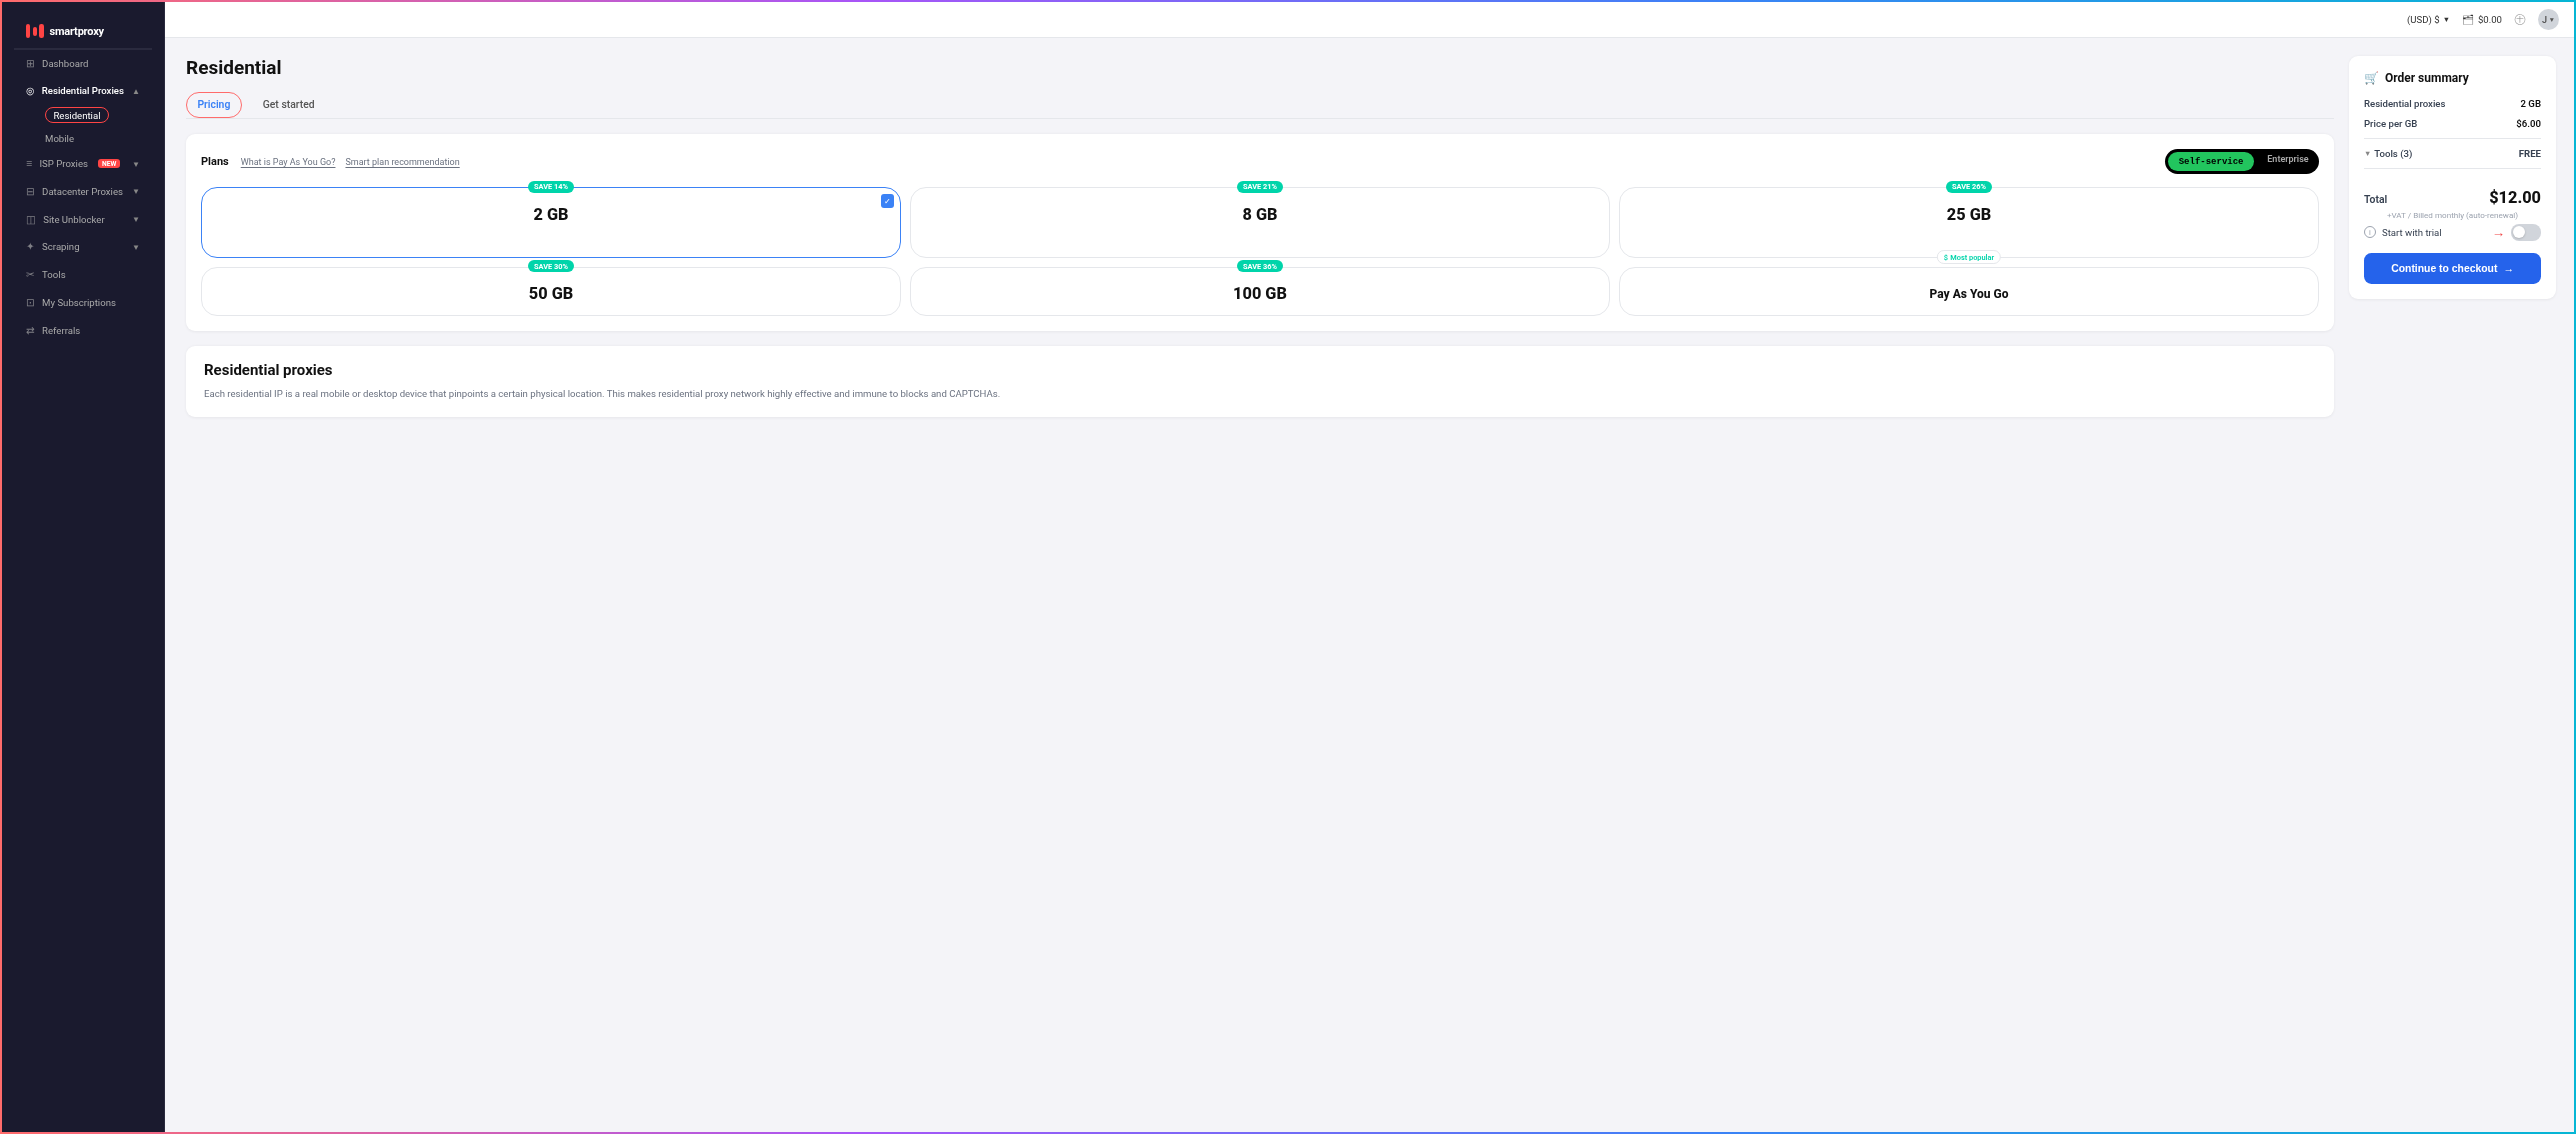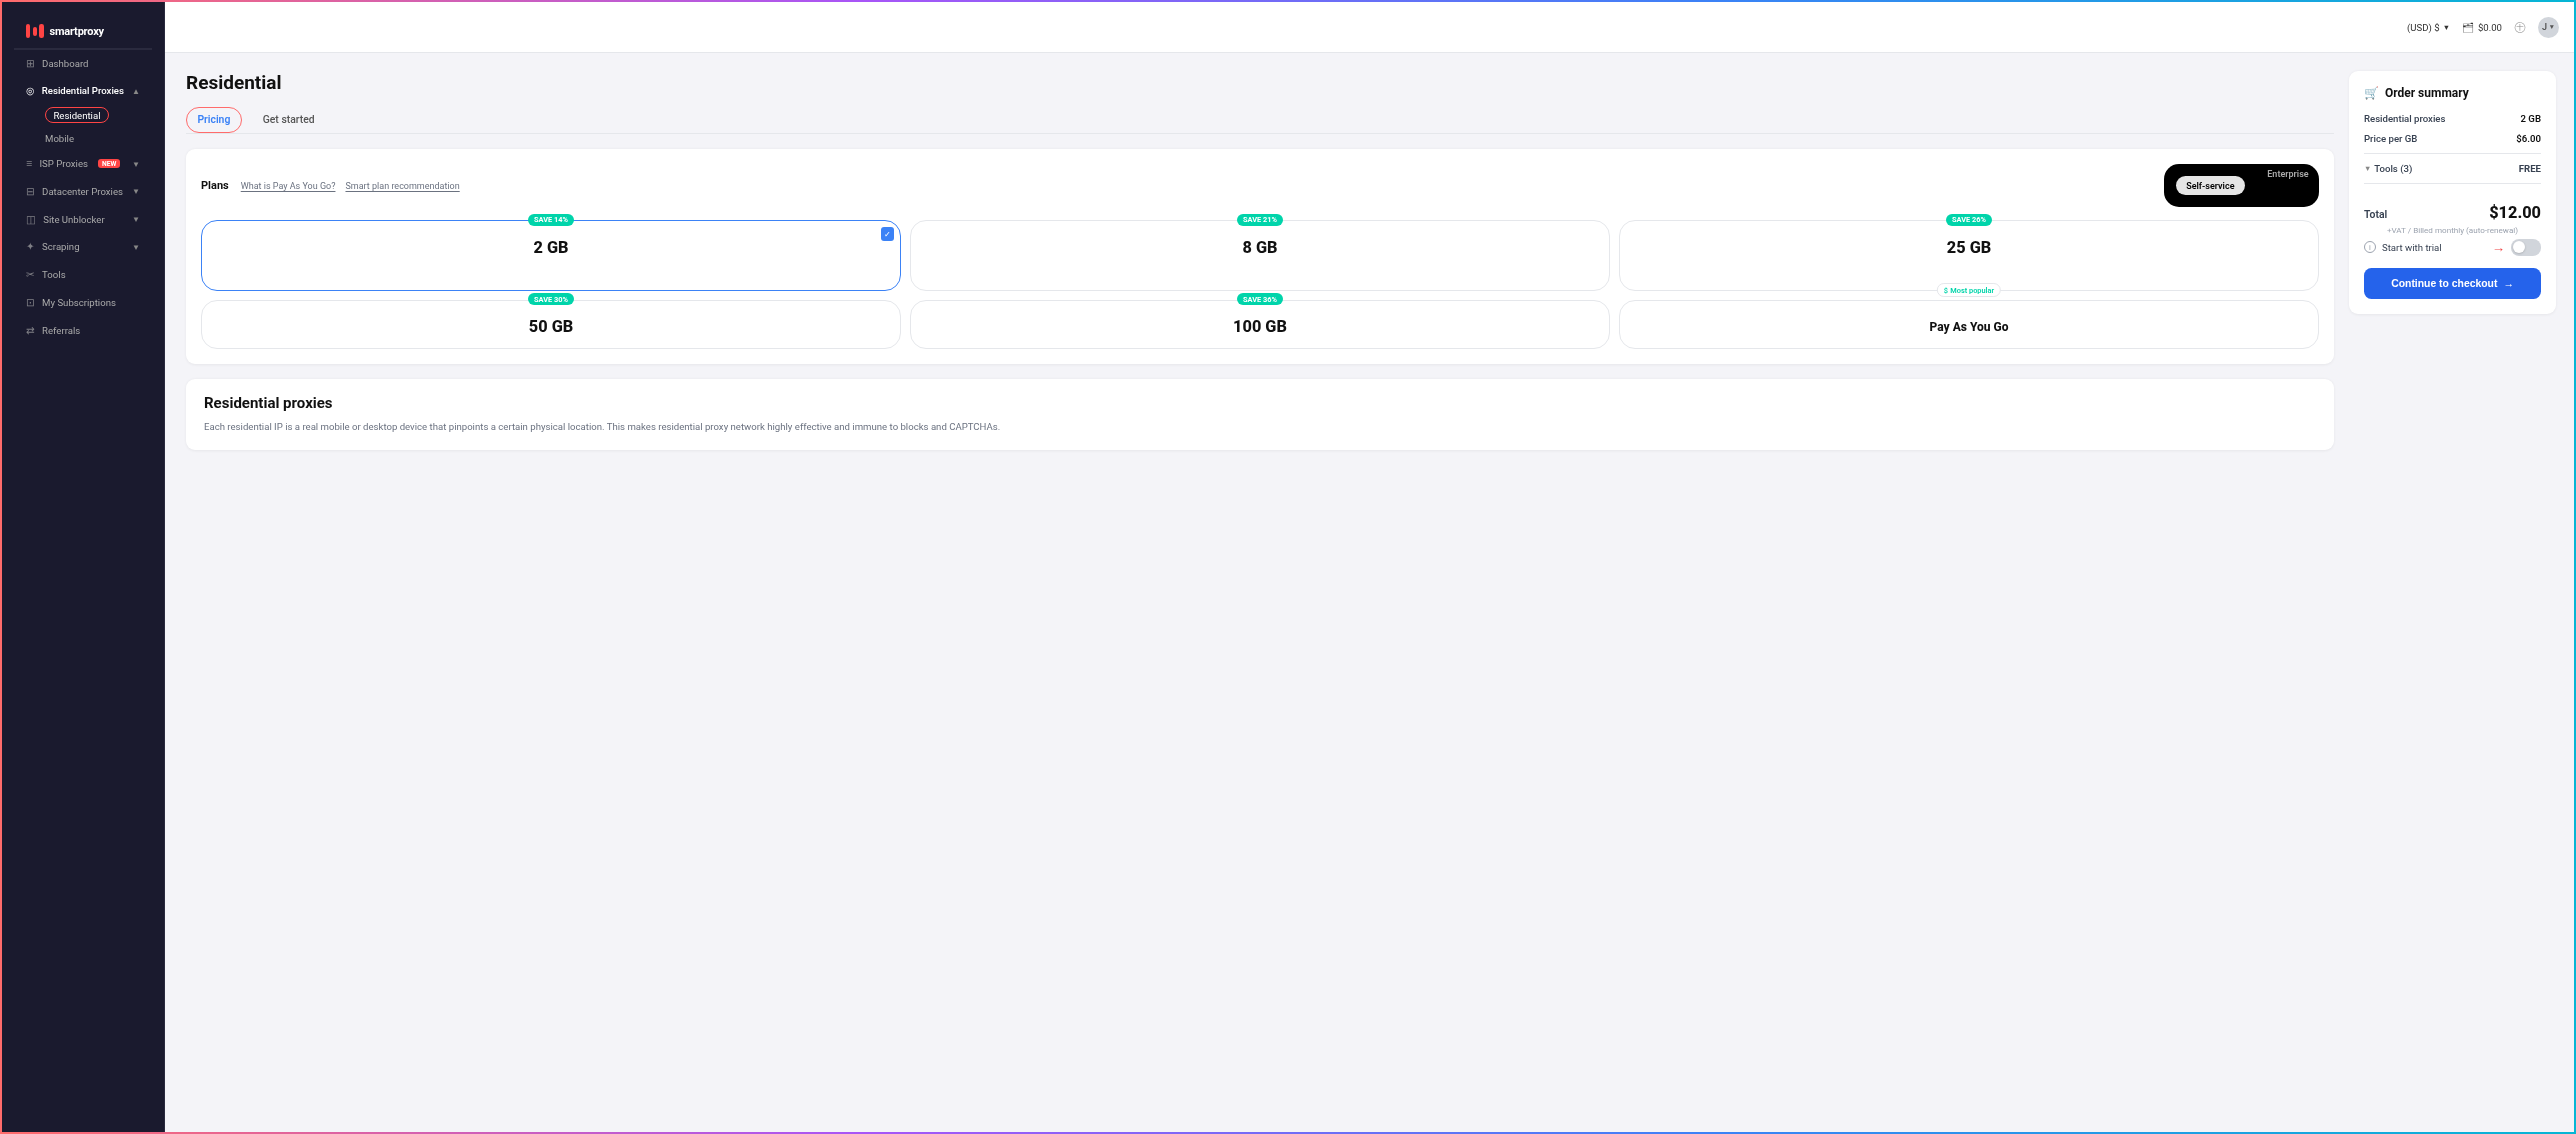--- a/index.html
+++ b/index.html
@@ -116,21 +116,21 @@
     }
 
     
     .header {
       background: #fff;
       border-bottom: 0.7px solid #e5e7eb;
       display: flex;
       align-items: center;
       justify-content: flex-end;
       padding: 0 15px;
-      height: 51px;
+      height: 36px;
       gap: 12px;
     }
     .header-currency {
       display: flex;
       align-items: center;
       gap: 3px;
       font-size: 9.6px;
       color: #333;
       cursor: pointer;
     }
@@ -218,24 +218,25 @@
       overflow: hidden;
     }
     .toggle-btn {
       padding: 4.4px 10.4px;
       font-size: 9px;
       font-weight: 600;
       cursor: pointer;
       color: #aaa;
     }
     .toggle-btn.active {
-      background: #e5e5e5;
+      background: #22c55e;
       color: #000;
       border-radius: 13.3px;
-      margin: 12px;
+      margin: 3px;
+      font-family: Liberation Mono, monospace;
     }
 
     
     .plans-grid {
       display: grid;
       grid-template-columns: repeat(3, 1fr);
       gap: 9px;
     }
     .plan-card {
       border: 1.1px solid #e5e7eb;

